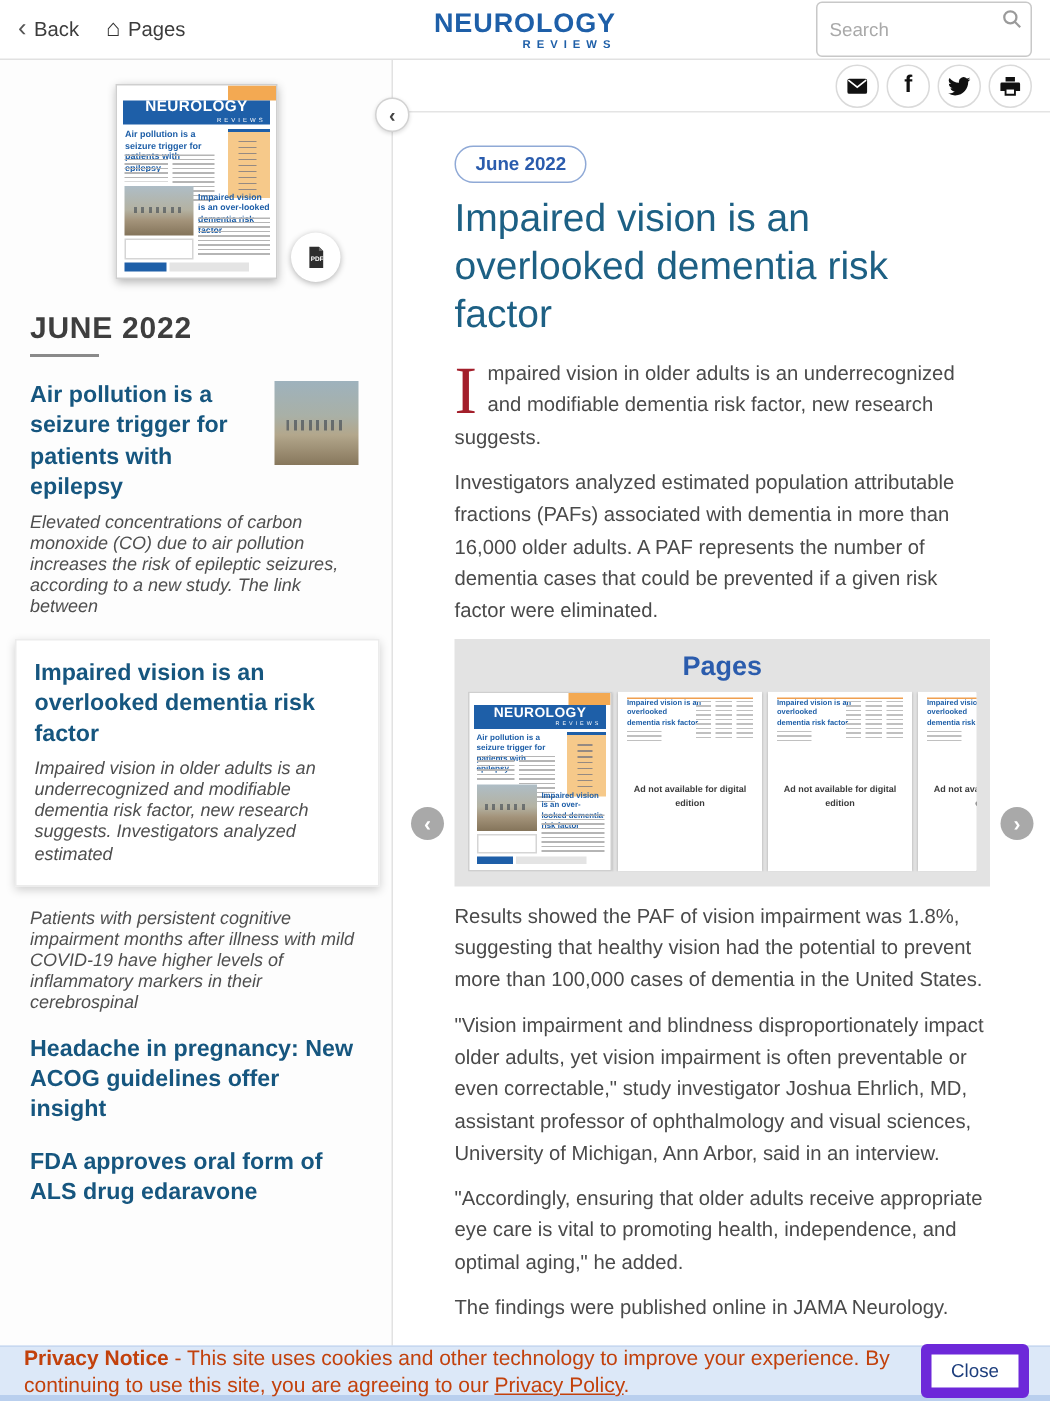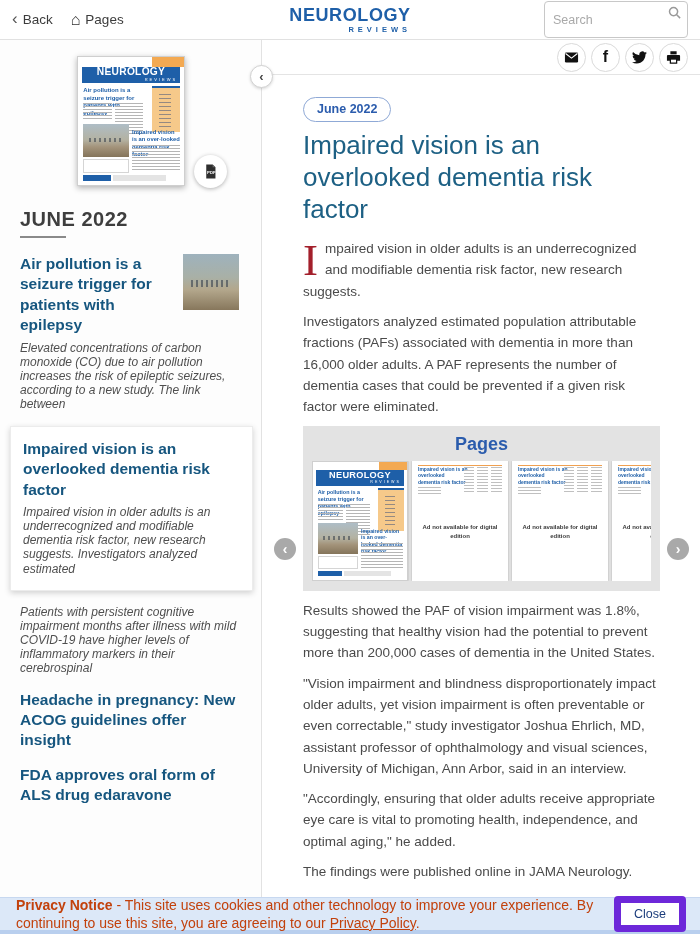--- a/index.html
+++ b/index.html
@@ -296,21 +296,21 @@
     <div class="pg-subcol"></div>
     <div class="pg-ad">Ad not available for digital edition</div>
   </div>
               </div>
           </div>
           <div class="car-arrow prev">‹</div>
           <div class="car-arrow next">›</div>
         </div>
 
         <div id="paras-after">
-            <p class="body-p">Results showed the PAF of vision impairment was 1.8%, suggesting that healthy vision had the potential to prevent more than 200,000 cases of dementia in the United States.</p>
+            <p class="body-p">Results showed the PAF of vision impairment was 1.8%, suggesting that healthy vision had the potential to prevent more than 100,000 cases of dementia in the United States.</p>
             <p class="body-p">"Vision impairment and blindness disproportionately impact older adults, yet vision impairment is often preventable or even correctable," study investigator Joshua Ehrlich, MD, assistant professor of ophthalmology and visual sciences, University of Michigan, Ann Arbor, said in an interview.</p>
             <p class="body-p">"Accordingly, ensuring that older adults receive appropriate eye care is vital to promoting health, independence, and optimal aging," he added.</p>
             <p class="body-p">The findings were published online in JAMA Neurology.</p>
           </div>
 
         
         
       </div>
     </main>
   </div>

